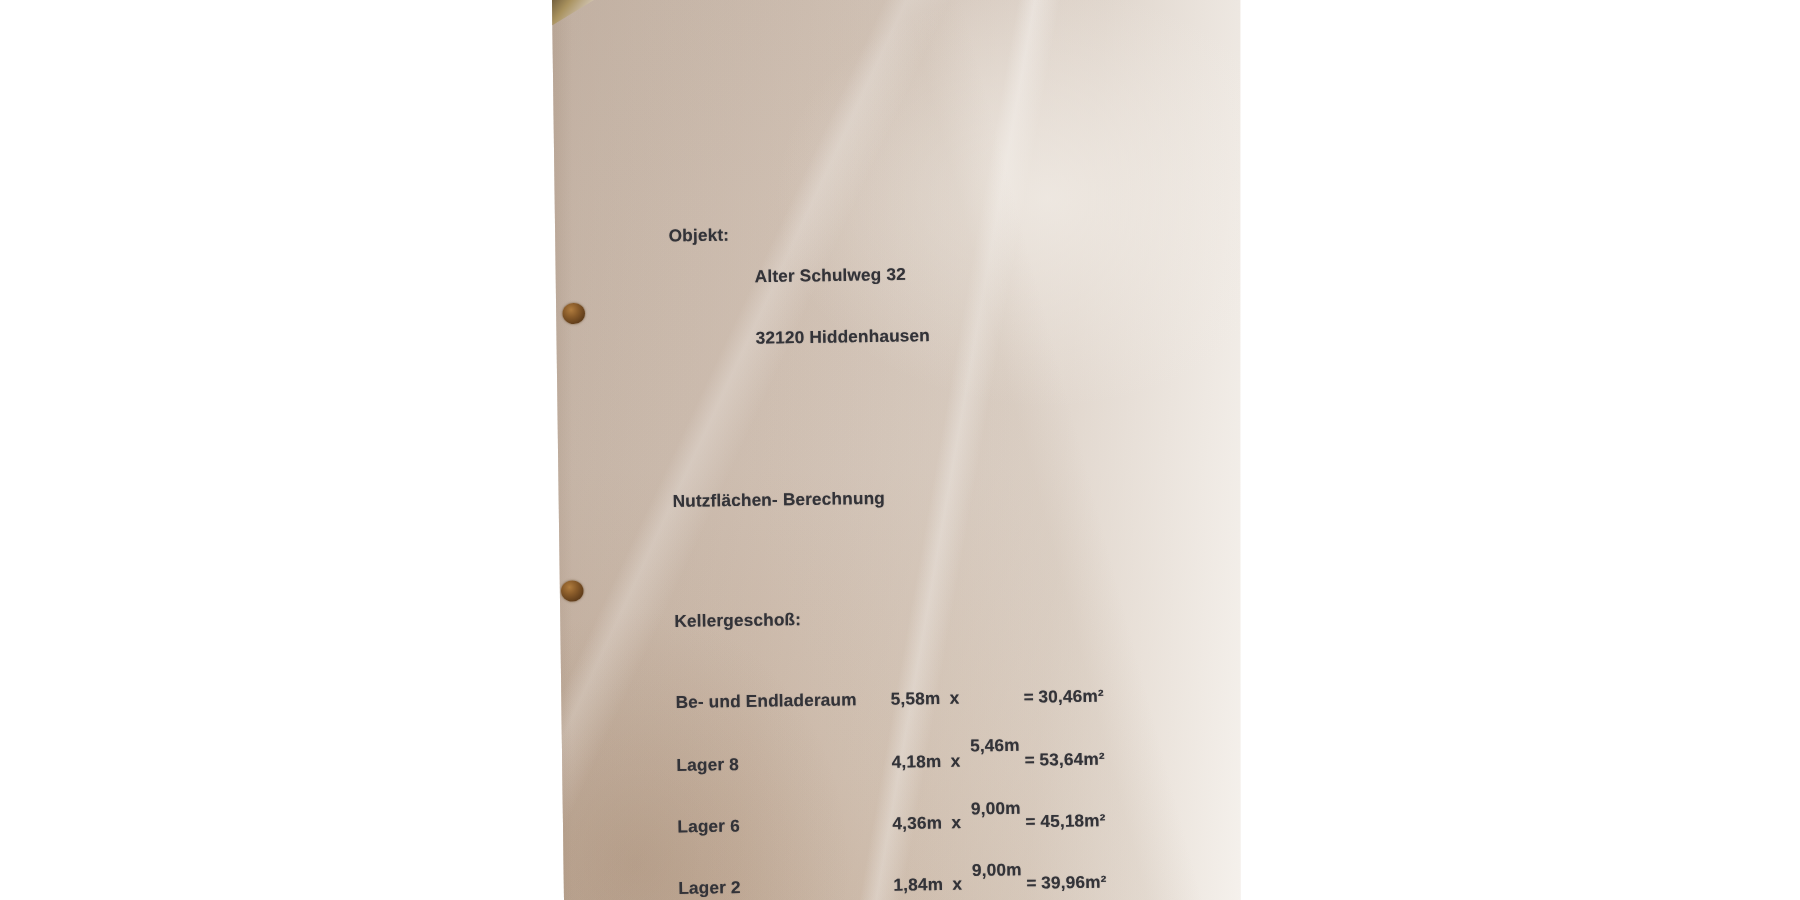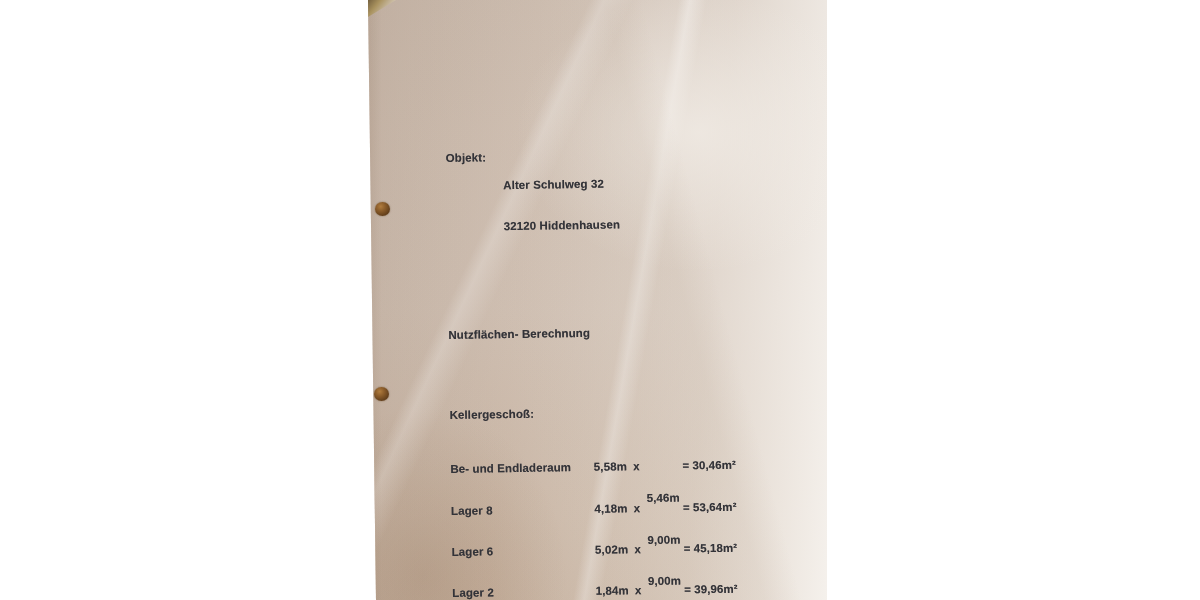--- a/index.html
+++ b/index.html
@@ -113,21 +113,21 @@
       <div class="row">
         <span class="lbl">Be- und Endladeraum</span>
         <span class="nums"><span class="d1">5,58m</span><span class="tx">x</span><span class="d2">5,46m</span><span class="eq">=</span><span class="ar">30,46m²</span></span>
       </div>
       <div class="row">
         <span class="lbl">Lager 8</span>
         <span class="nums"><span class="d1">4,18m</span><span class="tx">x</span><span class="d2">9,00m</span><span class="eq">=</span><span class="ar">53,64m²</span></span>
       </div>
       <div class="row">
         <span class="lbl">Lager 6</span>
-        <span class="nums"><span class="d1">5,02m</span><span class="tx">x</span><span class="d2">9,00m</span><span class="eq">=</span><span class="ar">45,18m²</span></span>
+        <span class="nums"><span class="d1">4,36m</span><span class="tx">x</span><span class="d2">9,00m</span><span class="eq">=</span><span class="ar">45,18m²</span></span>
       </div>
       <div class="row">
         <span class="lbl">Lager 2</span>
         <span class="nums"><span class="d1">1,84m</span><span class="tx">x</span><span class="d2">9,00m</span><span class="eq">=</span><span class="ar">39,96m²</span></span>
       </div>
 
       
 
       
       

